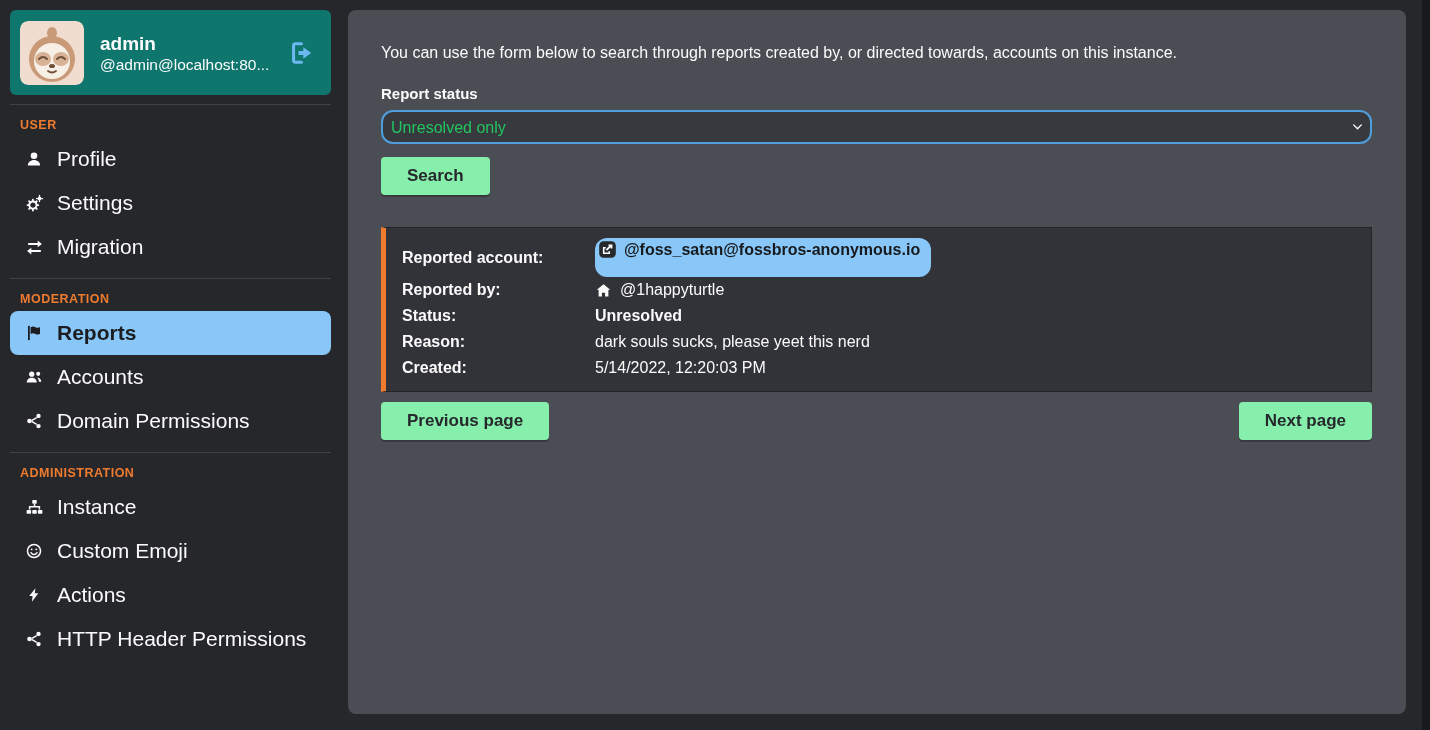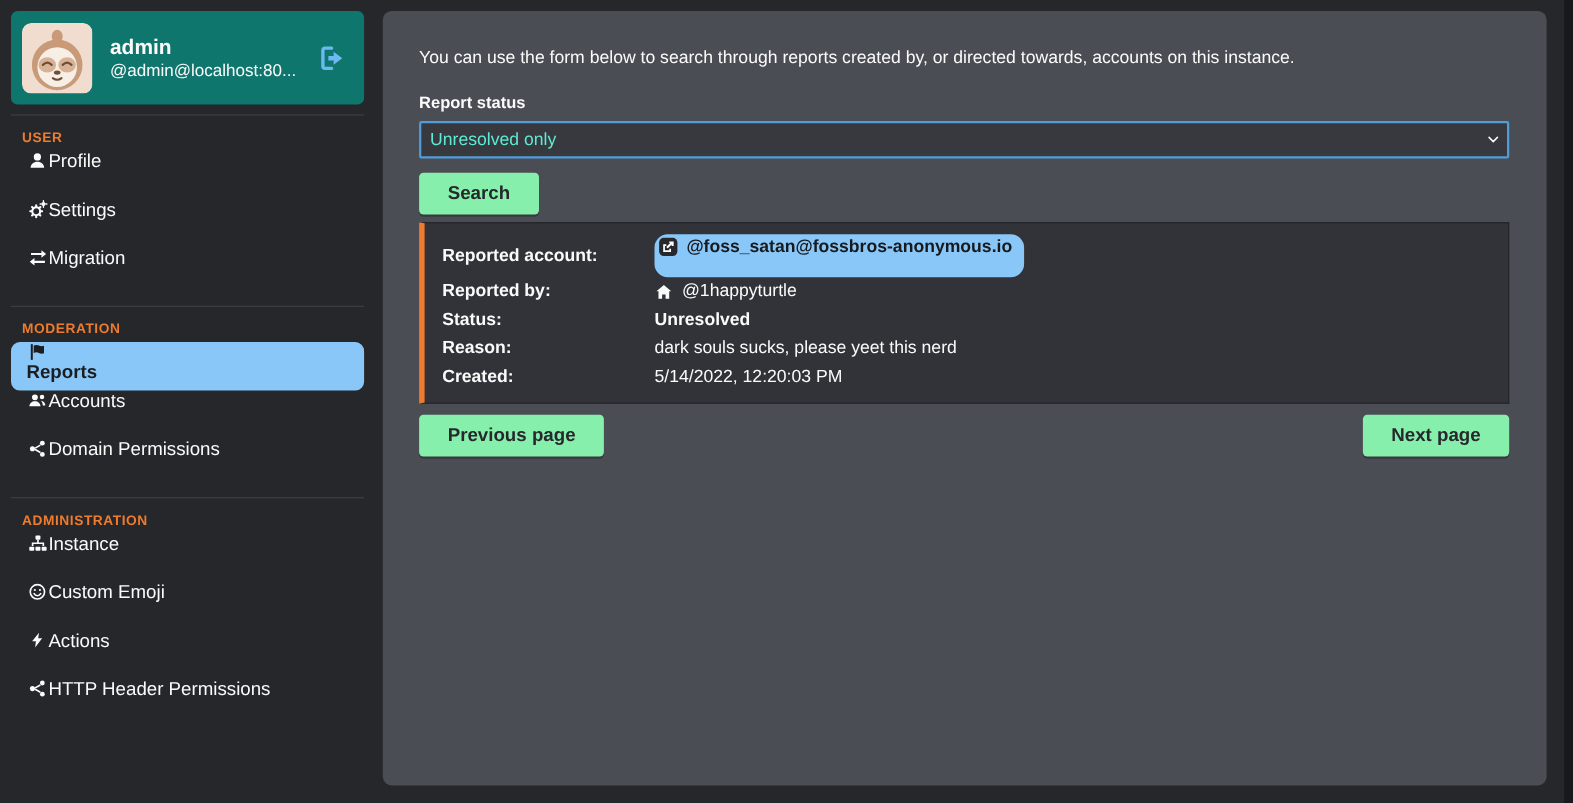--- a/index.html
+++ b/index.html
@@ -25,56 +25,56 @@
   .user-name { font-size:19px; font-weight:bold; line-height:1.35; }
   .user-handle { font-size:15.5px; white-space:nowrap; overflow:hidden; }
   .logout { margin-left:auto; margin-right:6px; color:#6cb9f2; cursor:pointer; flex:none; }
 
   .section-divider { border:none; border-top:1px solid #3f4147; margin:9px 0 0 0; width:321px; }
   .section-header {
     color:#ee7b2e; font-size:12.5px; font-weight:bold; letter-spacing:.04em;
     padding:13px 0 5px 10px; text-transform:uppercase;
   }
   .nav-item {
-    display:flex; 
+    display:flex; align-items:center; gap:13px;
     height:44px; padding-left:14px; width:321px;
-    font-size:17px; color:#fbfbfb; cursor:pointer; border-radius:8px;
+    font-size:21px; color:#fbfbfb; cursor:pointer; border-radius:8px;
   }
   .nav-item .ico { width:20px; display:flex; justify-content:center; color:#fbfbfb; }
-  .nav-item.active { background:#88c7f8; color:#1b1d21; font-weight:bold;flex-direction:column; }
+  .nav-item.active { background:#88c7f8; color:#1b1d21; font-weight:bold; }
   .nav-item.active .ico { color:#1b1d21; }
 
   
   .content { flex:1; padding:10px 24px 16px 3px; }
   .panel {
     background:#4b4d54; border-radius:8px; height:704px;
     padding:34px 34px 0 33px;
   }
   .page-title { font-size:25px; font-weight:bold; margin-bottom:20px; }
   .page-desc { font-size:16px; margin-bottom:23px; }
   .field-label { font-size:15px; font-weight:bold; margin-bottom:8px; }
   .select-wrap { position:relative; }
   select.status-select {
     width:100%; height:34px;
-    background:#37393f; color:#5eead4;
-    border:2px solid #4f9edc; border-radius:2px;
+    background:#37393f; color:#22c55e;
+    border:2px solid #4f9edc; border-radius:12px;
     font-size:16px; font-family:inherit; padding:0 28px 0 8px;
     appearance:none; -webkit-appearance:none; outline:none; cursor:pointer;
   }
   .select-chevron { position:absolute; right:8px; top:10px; pointer-events:none; color:#fbfbfb; }
   .btn {
     display:inline-block; background:#86efac; color:#26282c;
     border:none; border-radius:4px; font-family:inherit;
     font-size:17px; font-weight:bold; padding:9px 26px; cursor:pointer;
     box-shadow:0 2px 0 rgba(0,0,0,.25);
   }
   .search-btn { margin-top:13px; }
 
   .report-card {
-    margin-top:7px;
+    margin-top:32px;
     background:#313338;
     border:1px solid #232428; border-left:5px solid #ee7b2e;
     padding:10px 16px; cursor:pointer;
   }
   .report-row { display:grid; grid-template-columns:193px 1fr; align-items:center; min-height:26px; font-size:16px; }
   .report-row .rlabel { font-weight:bold; }
   .rvalue { display:flex; align-items:center; gap:8px; }
   .rvalue.bold { font-weight:bold; }
   .pill {
     display:inline-flex; align-items:center; gap:7px;

